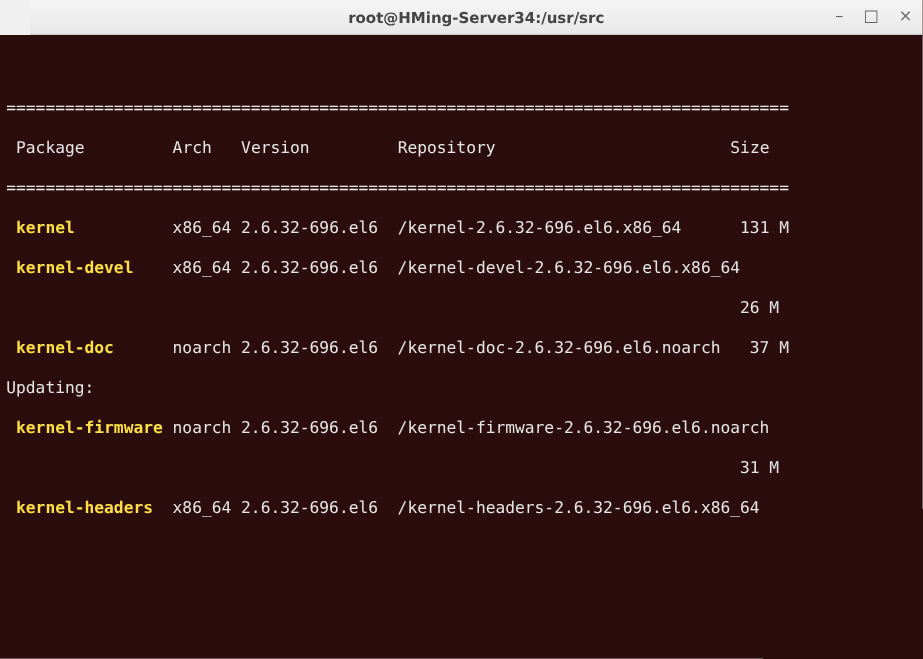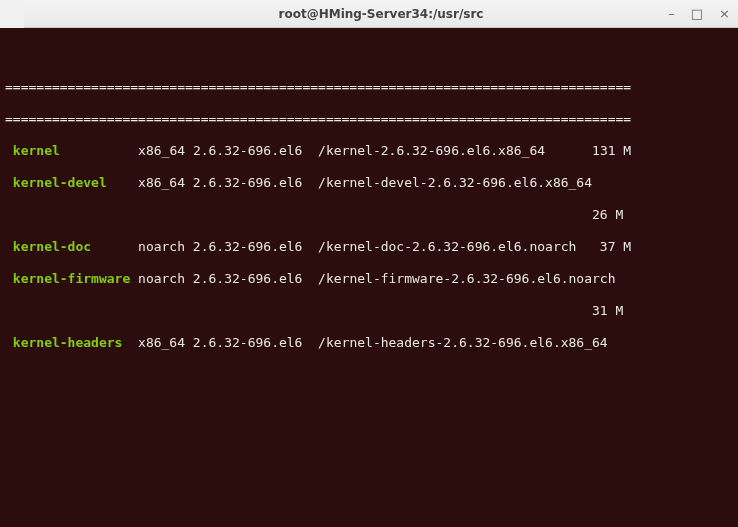--- a/index.html
+++ b/index.html
@@ -41,42 +41,44 @@
     background: #2c0d0d;
     color: #e6e6e6;
     font-size: 13px;
     line-height: 16px;
     padding: 3px 5px;
     white-space: pre;
     letter-spacing: 0;
     overflow: hidden;
   }
   .term-line { height: 16px; }
-  .bold { font-weight: bold; color: #84cc16; }
+  .bold { font-weight: bold; color: #fde047; }
 </style>
 </head>
 <body>
 
 <div class="titlebar">
   <span>root@HMing-Server34:/usr/src</span>
   <div class="controls">
     <span>–</span>
     <span>□</span>
     <span>×</span>
   </div>
 </div>
 
 <div class="terminal">
 <div class="term-line"> </div>
 <div class="term-line">================================================================================</div>
+<div class="term-line"><span> Package</span>         <span>Arch</span>   <span>Version</span>         <span>Repository</span>                        <span>Size</span></div>
 <div class="term-line">================================================================================</div>
 <div class="term-line"><span class="bold"> kernel</span>          <span>x86_64</span> <span>2.6.32-696.el6</span>  <span>/kernel-2.6.32-696.el6.x86_64</span>      <span>131 M</span></div>
 <div class="term-line"><span class="bold"> kernel-devel</span>    <span>x86_64</span> <span>2.6.32-696.el6</span>  <span>/kernel-devel-2.6.32-696.el6.x86_64</span></div>
 <div class="term-line">                                                                          <span> 26 M</span></div>
 <div class="term-line"><span class="bold"> kernel-doc</span>      <span>noarch</span> <span>2.6.32-696.el6</span>  <span>/kernel-doc-2.6.32-696.el6.noarch</span>  <span> 37 M</span></div>
+<div class="term-line">Updating:</div>
 <div class="term-line"><span class="bold"> kernel-firmware</span> <span>noarch</span> <span>2.6.32-696.el6</span>  <span>/kernel-firmware-2.6.32-696.el6.noarch</span></div>
 <div class="term-line">                                                                          <span> 31 M</span></div>
 <div class="term-line"><span class="bold"> kernel-headers</span>  <span>x86_64</span> <span>2.6.32-696.el6</span>  <span>/kernel-headers-2.6.32-696.el6.x86_64</span></div>
 
 
 
 
 
 
 

